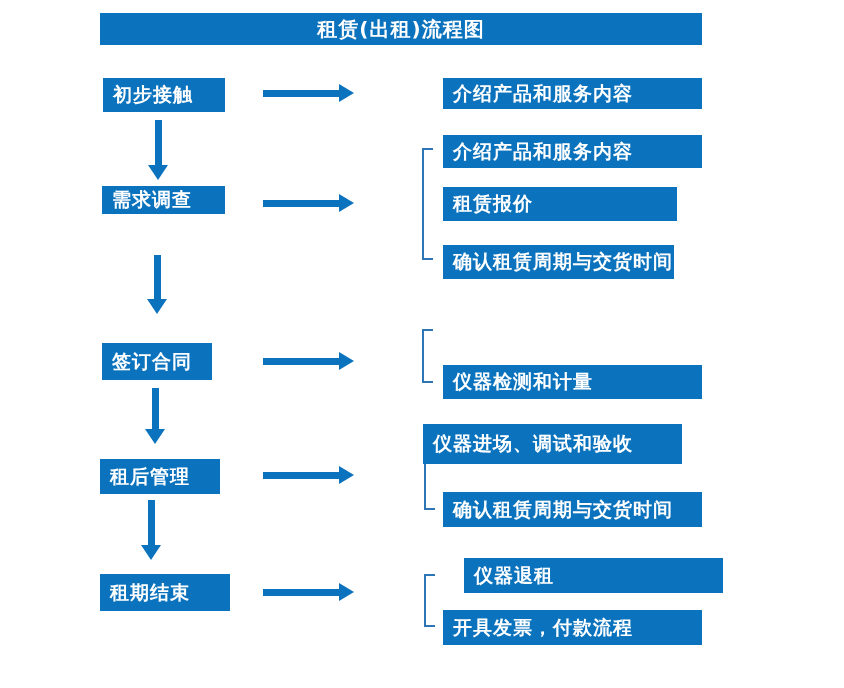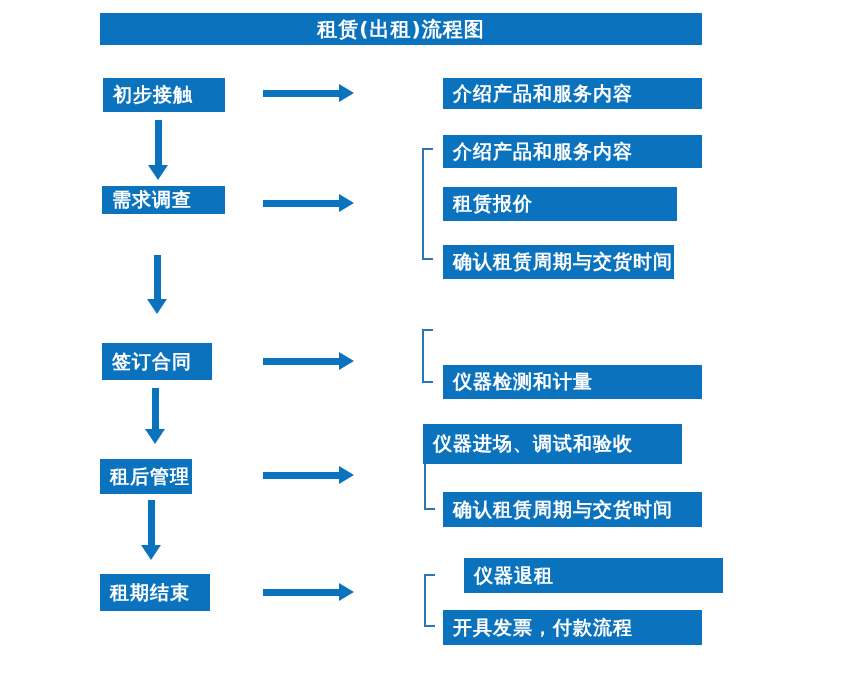--- a/index.html
+++ b/index.html
@@ -84,22 +84,22 @@
 </head>
 <body>
 
 <div id="canvas">
 
   <div class="box title-bar" style="left:100px; top:13px; width:602px; height:32px;">租赁(出租)流程图</div>
 
   <div class="box" style="left:103px; top:78px;  width:122px; height:34px;">初步接触</div>
   <div class="box" style="left:102px; top:186px; width:123px; height:28px;">需求调查</div>
   <div class="box" style="left:102px; top:343px; width:110px; height:37px;">签订合同</div>
-  <div class="box" style="left:100px; top:459px; width:92px; height:35px;">租后管理</div>
-  <div class="box" style="left:100px; top:574px; width:110px; height:37px;">租期结束</div>
+  <div class="box" style="left:100px; top:459px; width:120px; height:35px;">租后管理</div>
+  <div class="box" style="left:100px; top:574px; width:130px; height:37px;">租期结束</div>
 
   <div class="v-arrow" style="left:148px; top:120px; height:60px;">
     <div class="stem"></div>
     <div class="head"></div>
   </div>
   <div class="v-arrow" style="left:147px; top:255px; height:59px;">
     <div class="stem"></div>
     <div class="head"></div>
   </div>
   <div class="v-arrow" style="left:145px; top:388px; height:56px;">

